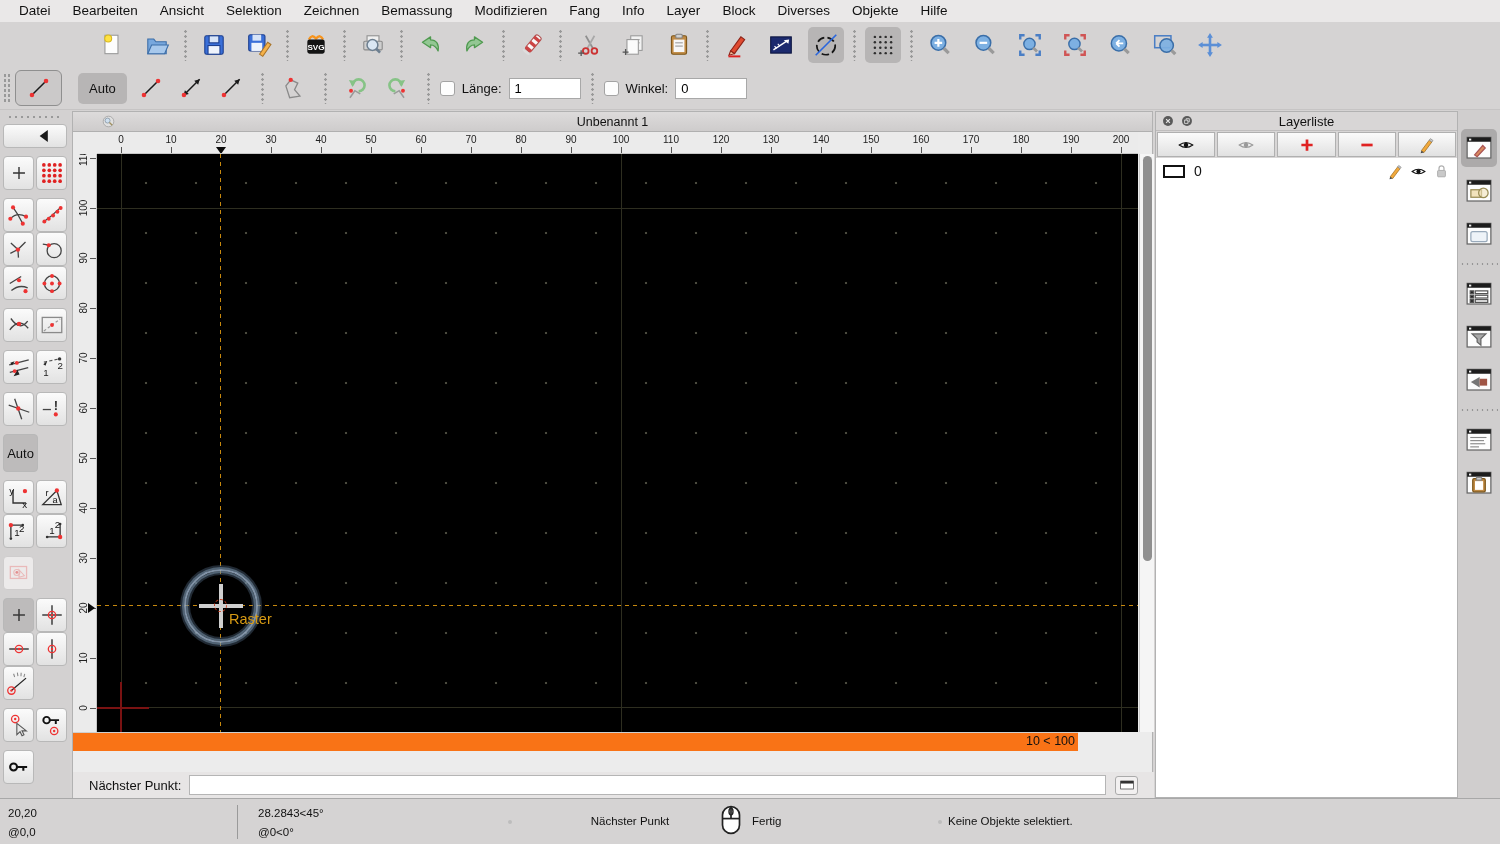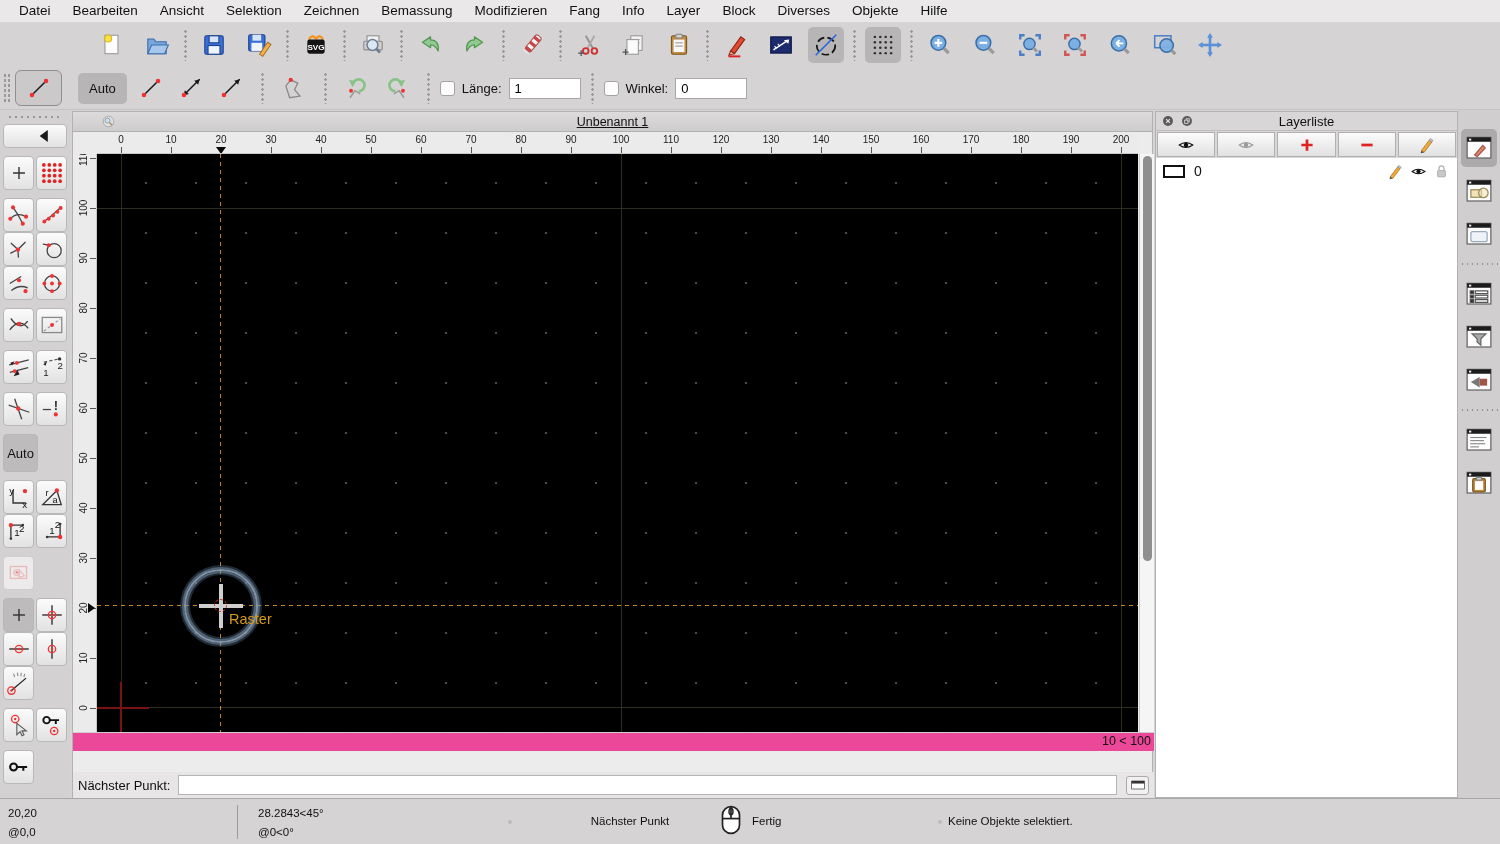--- a/index.html
+++ b/index.html
@@ -47,21 +47,21 @@
   .srow.gap { margin-top:8px; }
   .sbtn { width:31px; height:34px; background:linear-gradient(#fbfbfb,#e2e2e2); border:1px solid #b8b8b8;
     border-radius:4px; display:flex; align-items:center; justify-content:center; }
   .sbtn.wide { width:64px; height:24px; justify-content:flex-end; padding-right:9px; }
   .sbtn.active { background:#bdbbbb; }
   .sbtn.autocell { width:35px; height:38px; background:#bdbbbb; font-size:13px; }
   .sbtn.disabled { background:#eceaea; border-color:#cfcdcd; }
 
   
   #mdi { position:absolute; left:72px; top:111px; width:1081px; height:687px; background:#ececec;
-    border:1px solid #b2b2b2;text-decoration:underline; }
+    border:1px solid #b2b2b2; }
   #mdi-title { position:relative; height:20px; background:linear-gradient(#dddbdb,#cecccc);
     border-bottom:1px solid #b0b0b0; font-size:12.5px; text-align:center; line-height:20px; }
   #mdi-title .mdi-icon { position:absolute; left:28px; top:2px; }
   #ruler-corner { position:absolute; left:0; top:20px; width:24px; height:22px; background:#ebebeb; }
   #ruler-top { position:absolute; left:24px; top:20px; width:1041px; height:22px; background:#ebebeb;
     border-bottom:1px solid #c7c7c7; overflow:hidden; }
   .rt-label { position:absolute; top:2px; font-size:10px; color:#222; transform:translateX(-50%); }
   .rt-tick { position:absolute; bottom:0; width:1px; height:6px; background:#555; }
   .rt-marker { position:absolute; top:15px; width:0; height:0; border-left:5px solid transparent;
     border-right:5px solid transparent; border-top:7px solid #0a0a0a; }
@@ -90,28 +90,28 @@
       inset 0 0 0 2px rgba(120,145,170,.55), inset 0 0 0 4px rgba(95,120,148,.35); }
   .cursor-plus-h { position:absolute; left:102px; top:450px; width:44px; height:4px; background:#cfcfcf; }
   .cursor-plus-v { position:absolute; left:122px; top:430px; width:4px; height:44px; background:#cfcfcf; }
   .cursor-dot { position:absolute; left:117px; top:445px; width:13px; height:13px; border-radius:50%;
     border:1.5px dashed #cc3a1a; }
   .raster-label { position:absolute; left:132px; top:457px; font-size:14.5px; color:#d79a14; }
 
   #vscroll { position:absolute; left:1066px; top:42px; width:15px; height:578px; background:#f5f5f5;
     border-left:1px solid #ccc; }
   #vscroll .thumb { position:absolute; left:3px; top:2px; width:9px; height:405px; background:#8f8f8f; border-radius:5px; }
-  #hstrip { position:absolute; left:0; top:620px; width:1081px; height:19px; background:#ec4899;
+  #hstrip { position:absolute; left:0; top:620px; width:1005px; height:19px; background:#f97316;
     border-top:1px solid #cfcfcf; }
   #grid-info { position:absolute; right:3px; top:1px; font-size:12.5px; color:#111; }
   #cmdline { position:absolute; left:0; top:639px; width:1081px; height:20px; background:#fff;
     border-top:1px solid #c8c8c8; border-bottom:1px solid #c8c8c8; font-size:13px; padding:2px 5px; color:#1414d2; }
   #cmdline .cmd-label { font-style:italic; }
   #promptrow { position:absolute; left:0; top:660px; width:1081px; height:26px; background:#e7e5e5;
-    display:flex; align-items:center; padding:0 5px; font-size:13px; }
+    display:flex; align-items:center; padding:0 16px; font-size:13px; }
   #promptrow input { flex:1; height:20px; margin:0 9px 0 7px; border:1px solid #b5b5b5; background:#fff;
     font-size:13px; padding:1px 4px; font-family:"Liberation Sans",sans-serif; }
   .prompt-btn { width:23px; height:19px; display:flex; align-items:center; justify-content:center;
     background:#f2f0f0; border:1px solid #aaa; border-radius:3px; }
 
   
   #layer-panel { position:absolute; left:1155px; top:111px; width:303px; height:687px; background:#fff;
     border:1px solid #b2b2b2; }
   .lp-title { height:19px; background:#d8d6d6; display:flex; align-items:center; font-size:13px;
     border-bottom:1px solid #bfbdbd; padding:0 4px; }

